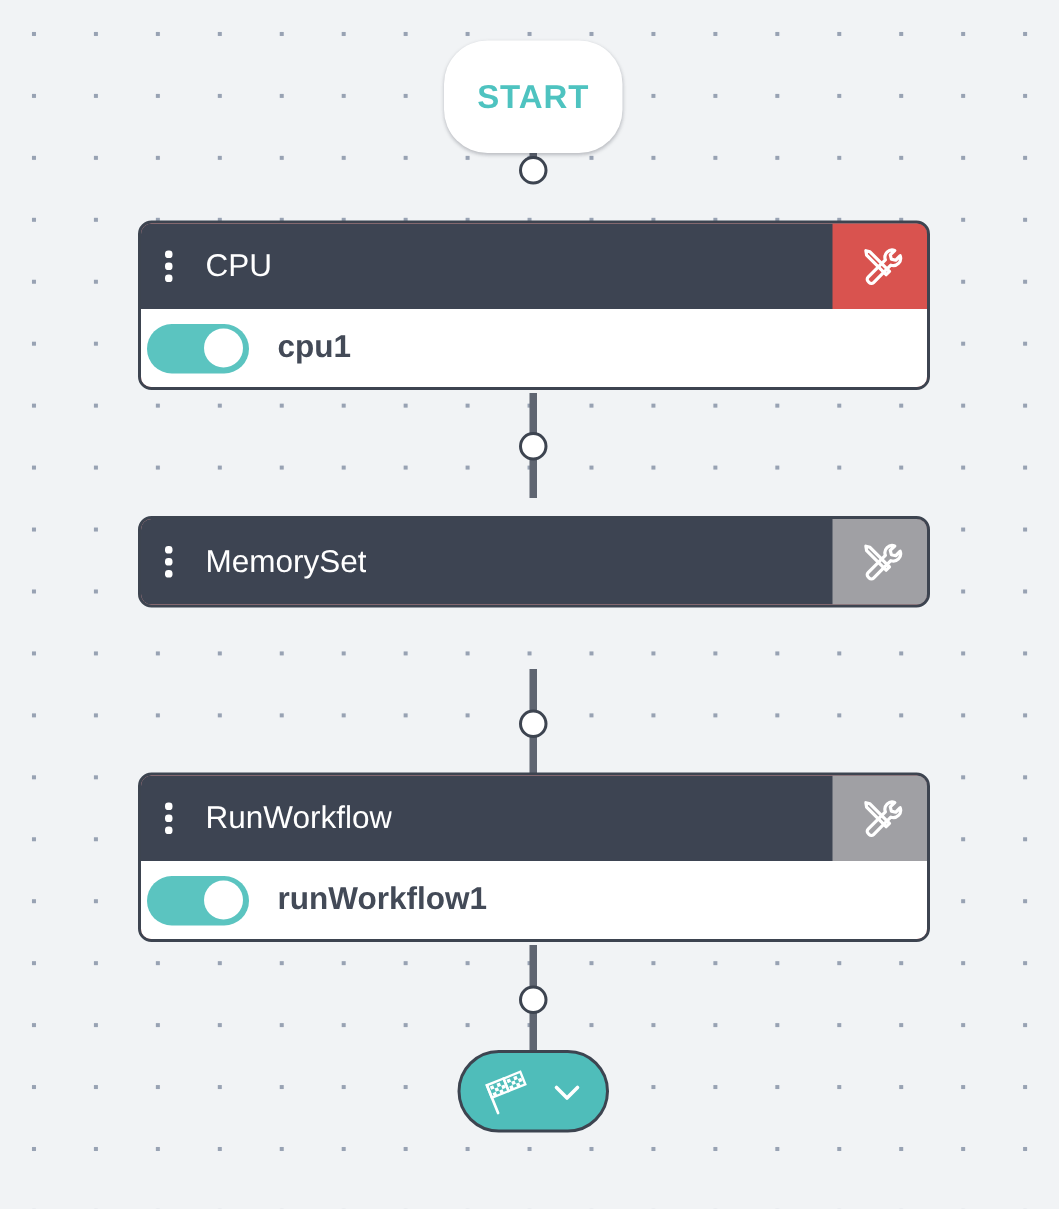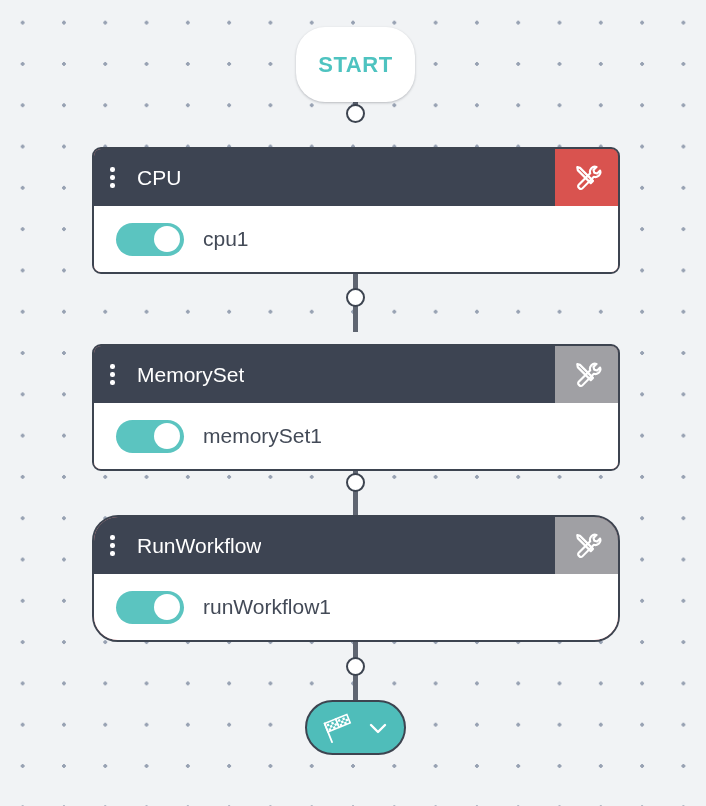--- a/index.html
+++ b/index.html
@@ -122,25 +122,26 @@
     width: 63px;
     flex: 0 0 63px;
     display: flex;
     align-items: center;
     justify-content: center;
     cursor: pointer;
   }
   .tool-btn svg { display: block; }
 
   .node-body {
-    height: 66px;
-    background: #ffffff;
-    display: flex;
-    align-items: center;
-    padding-left: 22px;
+    height: 52px;
+    background: #ffffff;
+    display: flex;
+    align-items: center;
+    padding-left: 4px;
+    font-weight: bold;
   }
   .toggle {
     width: 68px;
     height: 33px;
     border-radius: 17px;
     background: #5bc4c0;
     position: relative;
     flex: 0 0 auto;
     cursor: pointer;
   }
@@ -239,29 +240,23 @@
       </div>
       <div class="tool-btn" style="background:#a0a0a4;">
         <span>
           <svg width="30" height="30" viewBox="0 0 24 24" fill="none" stroke="#ffffff" stroke-width="1.7" stroke-linecap="round" stroke-linejoin="round">
             <path d="M4.2 3.3 L6.4 3.9 L16.8 14.3 L15.0 16.1 L4.6 5.7 Z"></path>
             <path d="M19.6 3.2 a3.9 3.9 0 0 0 -5.0 5.0 L5.4 17.4 a1.6 1.6 0 0 0 0 2.3 l0.6 0.6 a1.6 1.6 0 0 0 2.3 0 L17.5 11 a3.9 3.9 0 0 0 5.0 -5.0 l-2.4 2.4 l-2.3 -0.6 l-0.6 -2.3 Z"></path>
           </svg>
         </span>
       </div>
     </div>
-    <div class="node-body">
-      <div class="toggle">
-          <div class="knob"></div>
-        </div>
-      <div class="item-label">memorySet1</div>
-    </div>
-  </div>
-
-  <div class="node" style="top:515px;border-radius:26px;">
+  </div>
+
+  <div class="node" style="top:515px;">
     <div class="node-header">
       <div class="node-header-left">
         <div class="kebab">
           <i></i>
             <i></i>
             <i></i>
         </div>
         <div class="node-title">RunWorkflow</div>
       </div>
       <div class="tool-btn" style="background:#a0a0a4;">

